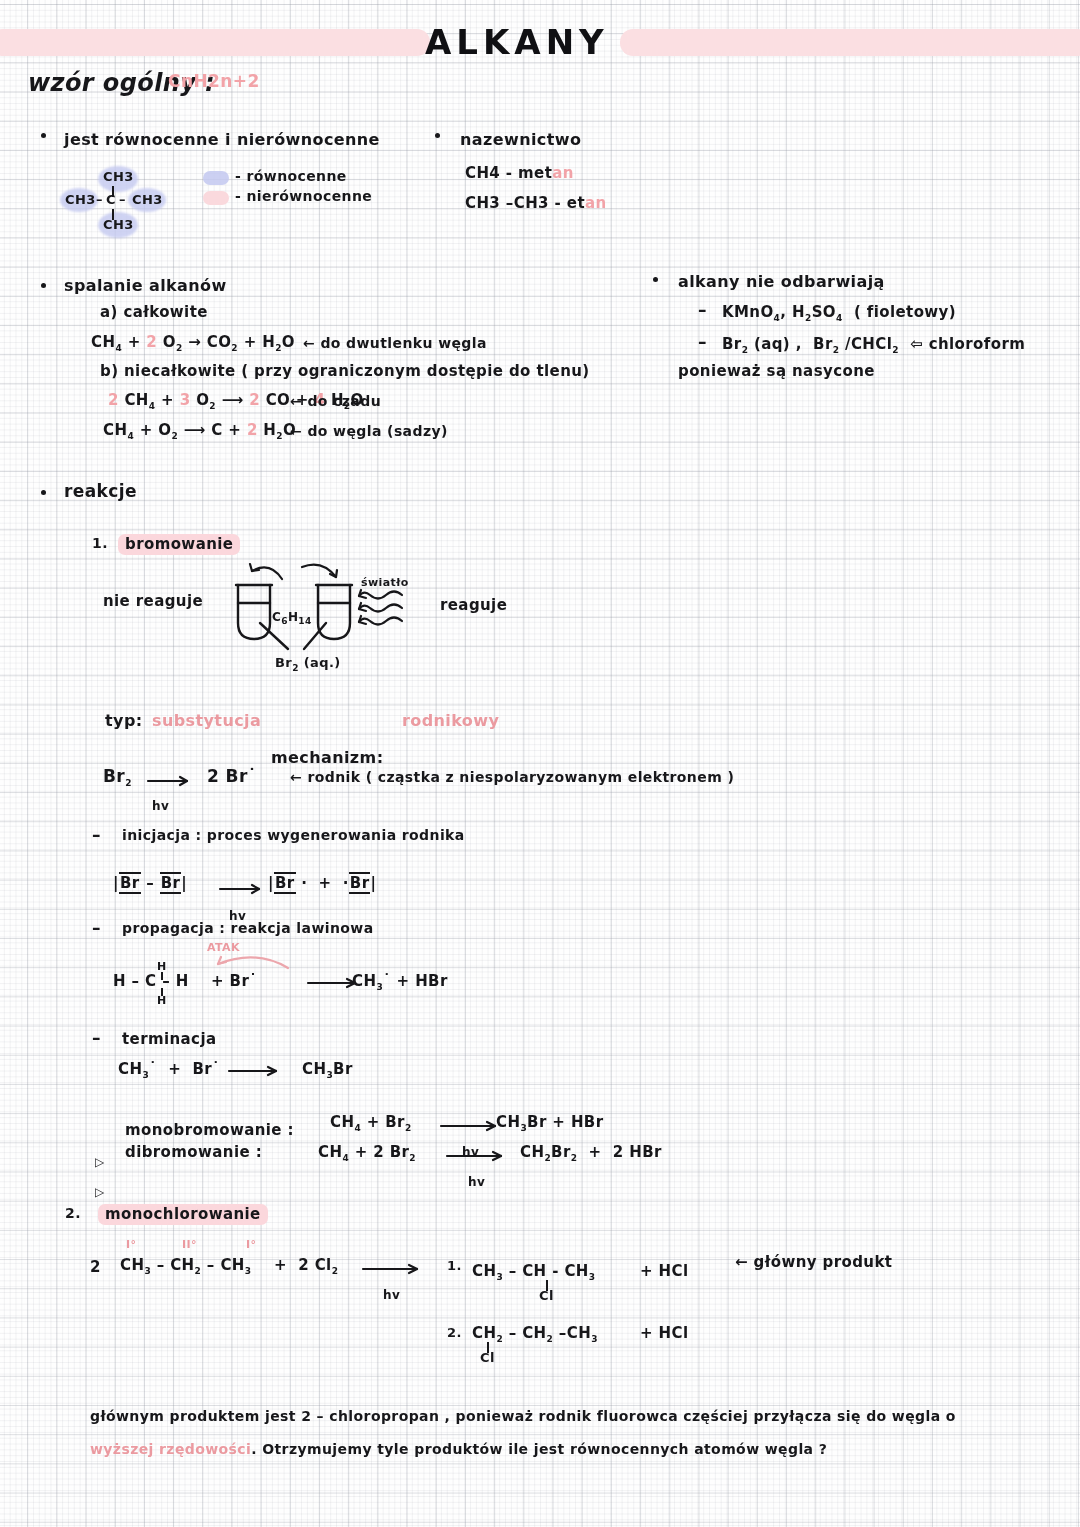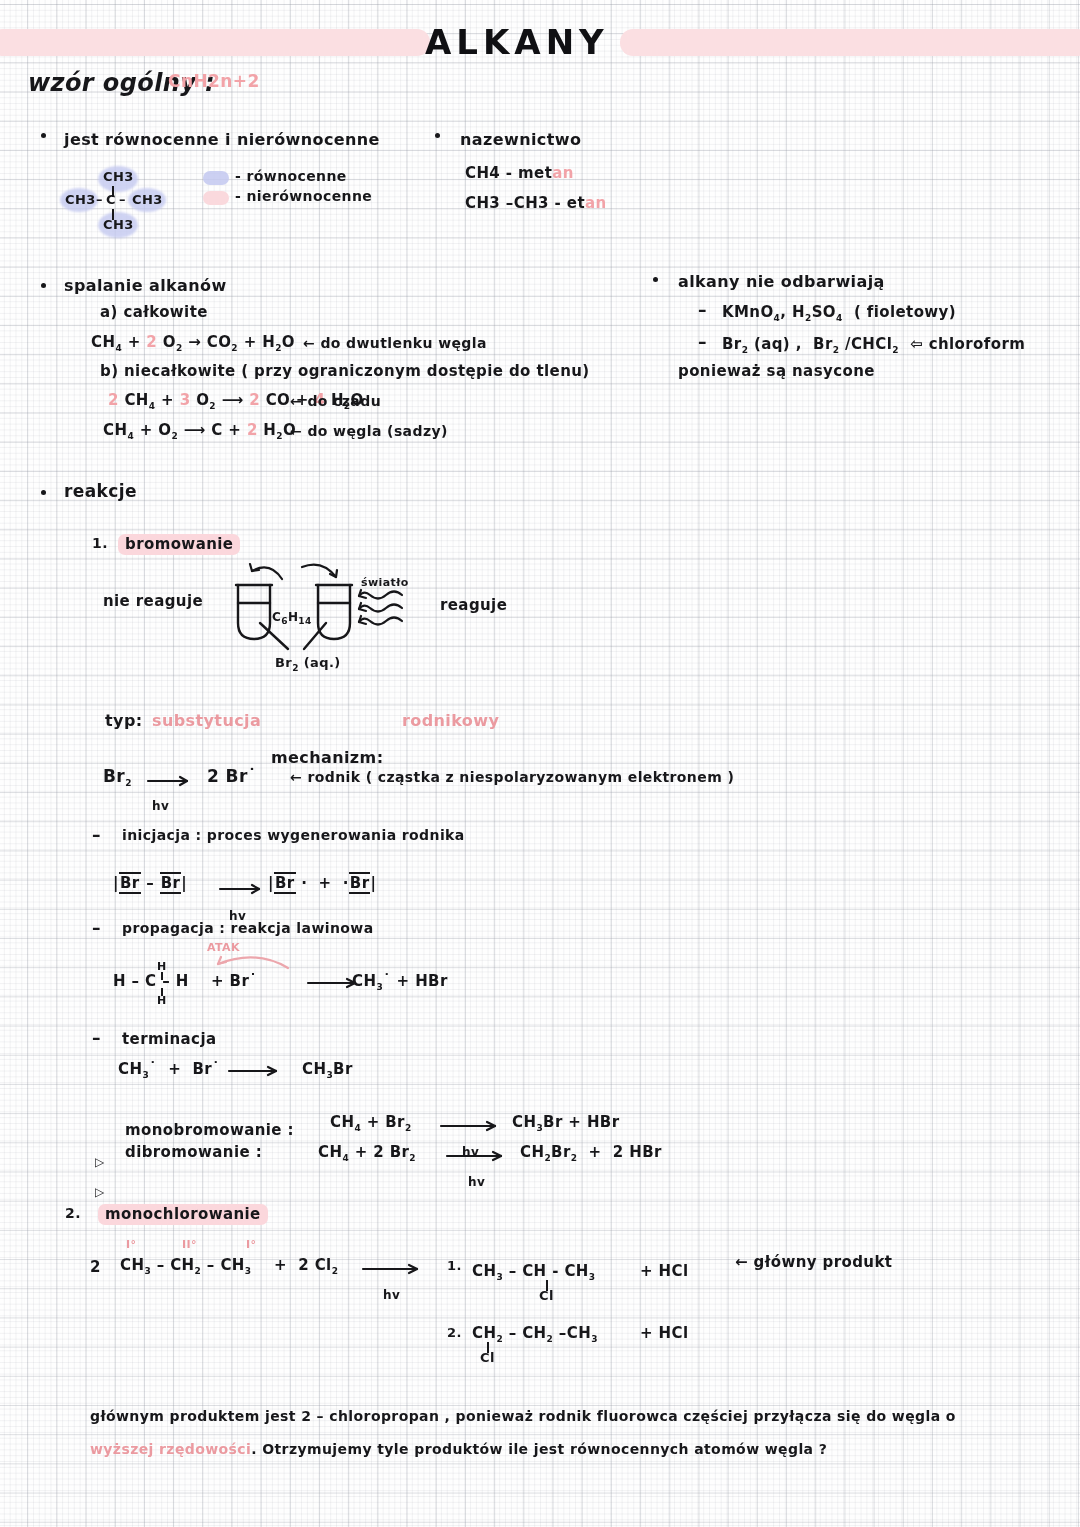--- a/index.html
+++ b/index.html
@@ -252,21 +252,21 @@
 <div class="lay hand t12" style="left:95px;top:1115px;">▷</div>
 <div class="lay hand t15" style="left:125px;top:1113px;margin-top:8px;">monobromowanie :</div>
 <div class="lay hand t15" style="left:330px;top:1113px;">CH<span class="sub">4</span> + Br<span class="sub">2</span></div>
 <div class="lay hand t12" style="left:462px;top:1105px;">hv</div>
 <svg class="lay" style="left:440px;top:1121px;" width="62" height="12">
   <g fill="none" stroke="#17171a" stroke-width="2.2" stroke-linecap="round">
     <line x1="1" y1="5" x2="55" y2="5"></line>
       <path d="M55 5 l-8 -4 M55 5 l-8 4"></path>
   </g>
 </svg>
-<div class="lay hand t15" style="left:512px;top:1113px;">CH<span class="sub">3</span>Br + HBr</div>
+<div class="lay hand t15" style="left:496px;top:1113px;">CH<span class="sub">3</span>Br + HBr</div>
 
 <div class="lay hand t12" style="left:95px;top:1145px;">▷</div>
 <div class="lay hand t15" style="left:125px;top:1143px;">dibromowanie :</div>
 <div class="lay hand t15" style="left:318px;top:1143px;">CH<span class="sub">4</span> + 2 Br<span class="sub">2</span></div>
 <div class="lay hand t12" style="left:468px;top:1135px;">hv</div>
 <svg class="lay" style="left:446px;top:1151px;" width="62" height="12">
   <g fill="none" stroke="#17171a" stroke-width="2.2" stroke-linecap="round">
     <line x1="1" y1="5" x2="55" y2="5"></line>
       <path d="M55 5 l-8 -4 M55 5 l-8 4"></path>
   </g>

